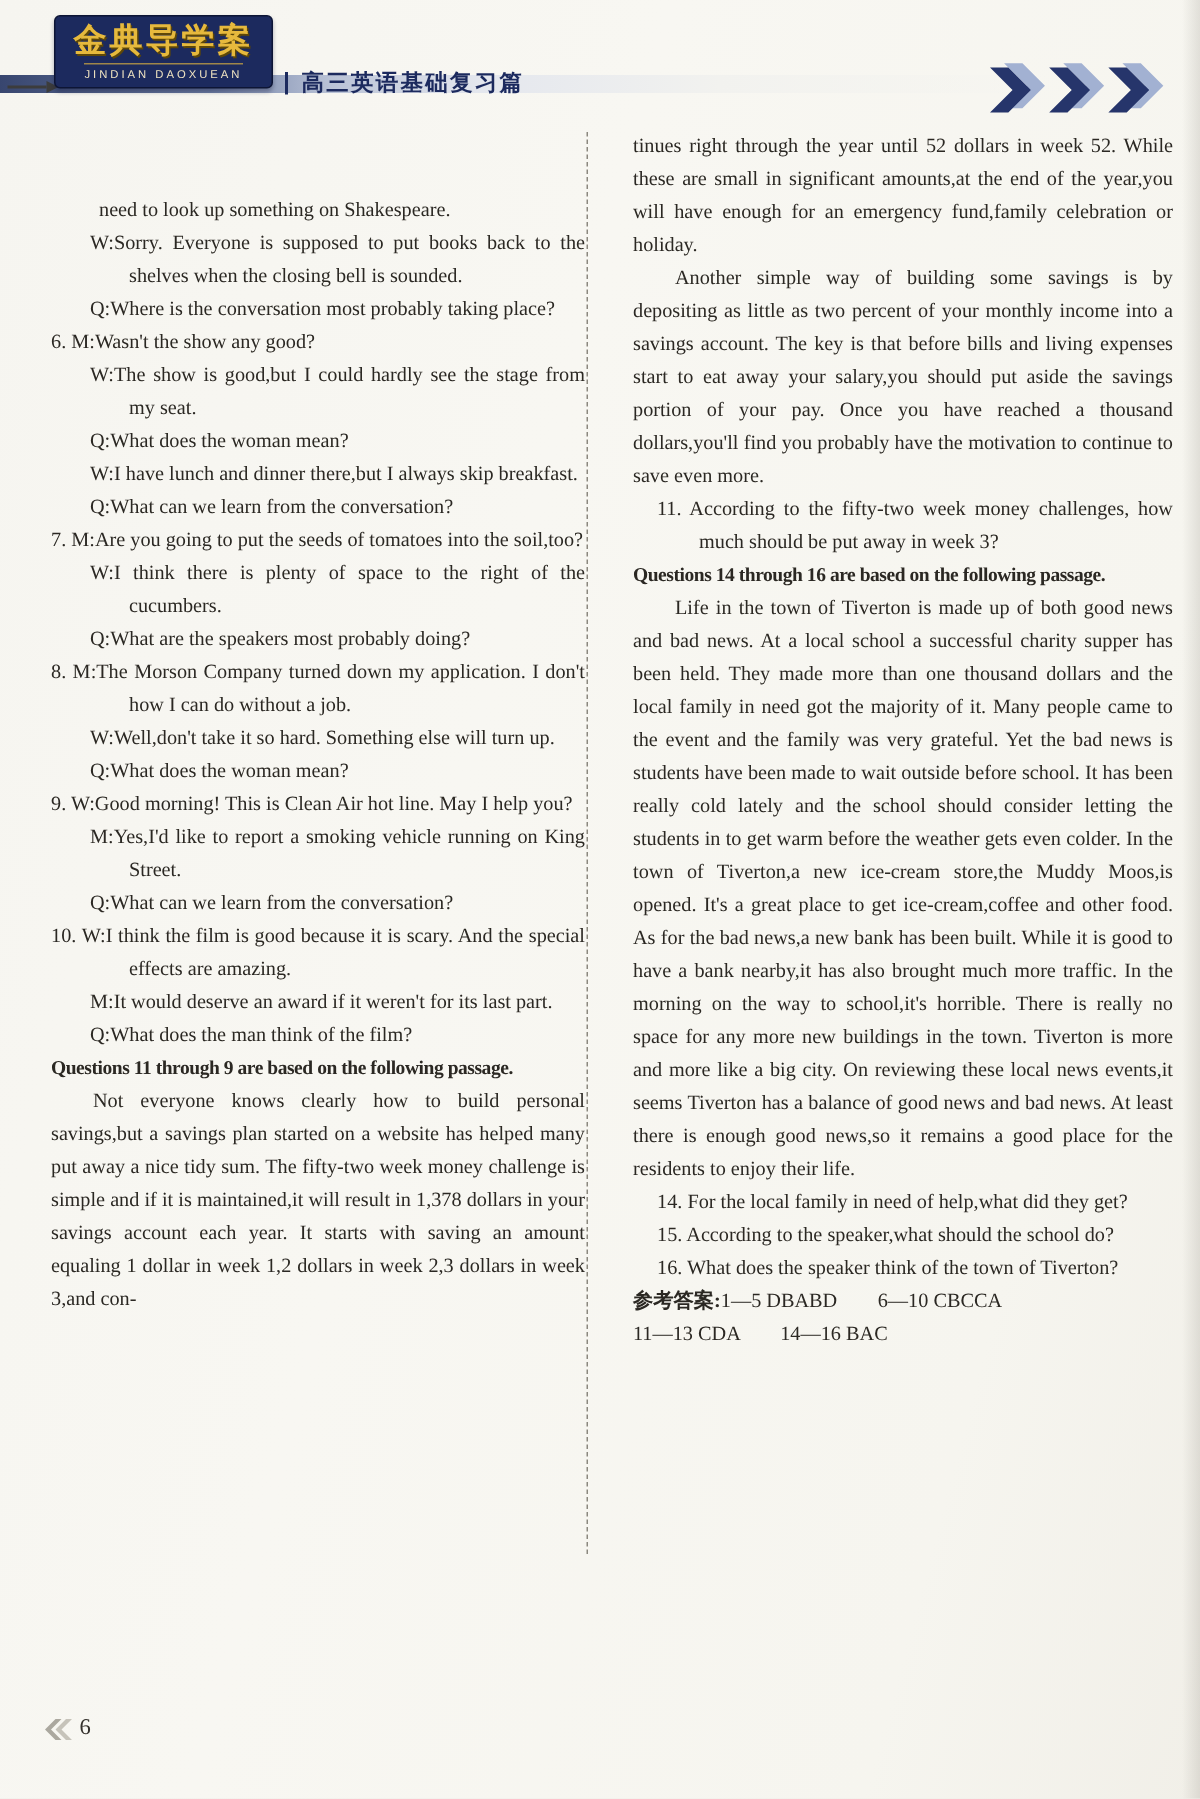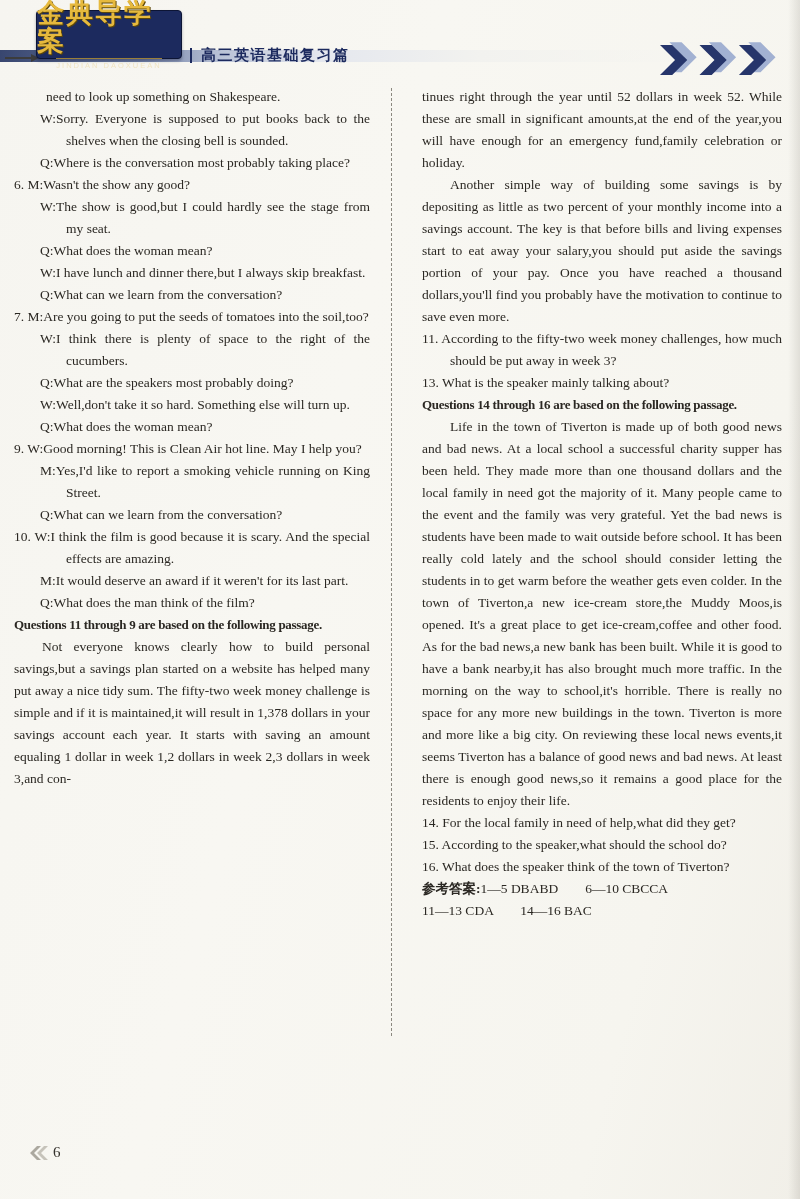--- a/index.html
+++ b/index.html
@@ -39,21 +39,21 @@
   .logo-box{
     position:absolute;left:36px;top:10px;width:144px;height:47px;
     background:var(--navy);
     border:1px solid #0d1535;border-radius:4px;
     box-shadow:0 2px 3px rgba(20,25,60,.35);
     display:flex;flex-direction:column;align-items:center;justify-content:center;
   }
   .logo-cn{
     color:var(--gold);
     font-family:"Liberation Sans","DejaVu Sans",sans-serif;
-    font-weight:bold;font-size:27px;line-height:1.05;letter-spacing:2px;
+    font-weight:bold;font-size:22px;line-height:1.05;letter-spacing:2px;
     text-shadow:1px 1px 0 #5d4708;
   }
   .logo-en{
     color:#f0e4c2;
     font-family:"Liberation Sans","DejaVu Sans",sans-serif;
     font-size:7.5px;letter-spacing:2px;margin-top:3px;
     border-top:1px solid rgba(230,185,61,.65);padding-top:2px;
   }
   .series{
     position:absolute;left:190px;top:46px;
@@ -68,27 +68,27 @@
 
   
   .divider{
     position:absolute;left:391px;top:88px;height:948px;width:0;
     border-left:1px dashed #8b887f;
   }
   .col{
     position:absolute;top:86px;
     font-size:13.5px;line-height:22px;
   }
-  .col-left{left:14px;width:356px;}
+  .col-left{left:34px;width:356px;margin-top:43px;}
   .col-right{left:422px;width:360px;}
   .col p{margin:0;text-align:justify;hyphens:auto;}
   p.cont{padding-left:32px;}
   p.speaker{padding-left:52px;text-indent:-26px;}
   p.numbered{padding-left:52px;text-indent:-52px;}
-  p.question{padding-left:28px;text-indent:-28px;}
+  p.question{padding-left:28px;text-indent:-28px;margin-left:16px;}
   p.heading{font-weight:bold;font-size:13px;letter-spacing:-0.3px;text-align:left;}
   p.passage{text-indent:28px;}
   p.passage-cont{text-indent:0;}
   p.answers{text-align:left;}
   p.answers b{font-weight:bold;}
 
   
   .footer{
     position:absolute;left:28px;bottom:38px;
     display:flex;align-items:center;gap:5px;
@@ -130,36 +130,36 @@
         <p class="speaker">W:Sorry. Everyone is supposed to put books back to the shelves when the closing bell is sounded.</p>
         <p class="speaker">Q:Where is the conversation most probably taking place?</p>
         <p class="numbered">6. M:Wasn't the show any good?</p>
         <p class="speaker">W:The show is good,but I could hardly see the stage from my seat.</p>
         <p class="speaker">Q:What does the woman mean?</p>
         <p class="speaker">W:I have lunch and dinner there,but I always skip breakfast.</p>
         <p class="speaker">Q:What can we learn from the conversation?</p>
         <p class="numbered">7. M:Are you going to put the seeds of tomatoes into the soil,too?</p>
         <p class="speaker">W:I think there is plenty of space to the right of the cucumbers.</p>
         <p class="speaker">Q:What are the speakers most probably doing?</p>
+        <p class="numbered">8. M:The Morson Company turned down my application. I don't how I can do without a job.</p>
         <p class="speaker">W:Well,don't take it so hard. Something else will turn up.</p>
         <p class="speaker">Q:What does the woman mean?</p>
         <p class="numbered">9. W:Good morning! This is Clean Air hot line. May I help you?</p>
         <p class="speaker">M:Yes,I'd like to report a smoking vehicle running on King Street.</p>
         <p class="speaker">Q:What can we learn from the conversation?</p>
         <p class="numbered">10. W:I think the film is good because it is scary. And the special effects are amazing.</p>
         <p class="speaker">M:It would deserve an award if it weren't for its last part.</p>
         <p class="speaker">Q:What does the man think of the film?</p>
         <p class="heading">Questions 11 through 9 are based on the following passage.</p>
         <p class="passage">Not everyone knows clearly how to build personal savings,but a savings plan started on a website has helped many put away a nice tidy sum. The fifty-two week money challenge is simple and if it is maintained,it will result in 1,378 dollars in your savings account each year. It starts with saving an amount equaling 1 dollar in week 1,2 dollars in week 2,3 dollars in week 3,and con-</p>
       </section>
     <section id="right-col" class="col col-right">
         <p class="passage-cont">tinues right through the year until 52 dollars in week 52. While these are small in significant amounts,at the end of the year,you will have enough for an emergency fund,family celebration or holiday.</p>
         <p class="passage">Another simple way of building some savings is by depositing as little as two percent of your monthly income into a savings account. The key is that before bills and living expenses start to eat away your salary,you should put aside the savings portion of your pay. Once you have reached a thousand dollars,you'll find you probably have the motivation to continue to save even more.</p>
         <p class="question">11. According to the fifty-two week money challenges, how much should be put away in week 3?</p>
-        <p class="question">13. What is the speaker mainly talking about?</p>
         <p class="heading">Questions 14 through 16 are based on the following passage.</p>
         <p class="passage">Life in the town of Tiverton is made up of both good news and bad news. At a local school a successful charity supper has been held. They made more than one thousand dollars and the local family in need got the majority of it. Many people came to the event and the family was very grateful. Yet the bad news is students have been made to wait outside before school. It has been really cold lately and the school should consider letting the students in to get warm before the weather gets even colder. In the town of Tiverton,a new ice-cream store,the Muddy Moos,is opened. It's a great place to get ice-cream,coffee and other food. As for the bad news,a new bank has been built. While it is good to have a bank nearby,it has also brought much more traffic. In the morning on the way to school,it's horrible. There is really no space for any more new buildings in the town. Tiverton is more and more like a big city. On reviewing these local news events,it seems Tiverton has a balance of good news and bad news. At least there is enough good news,so it remains a good place for the residents to enjoy their life.</p>
         <p class="question">14. For the local family in need of help,what did they get?</p>
         <p class="question">15. According to the speaker,what should the school do?</p>
         <p class="question">16. What does the speaker think of the town of Tiverton?</p>
         <p class="answers"><b>参考答案:</b>1—5 DBABD　　6—10 CBCCA</p>
         <p class="answers">11—13 CDA　　14—16 BAC</p>
       </section>
   </main>
 

